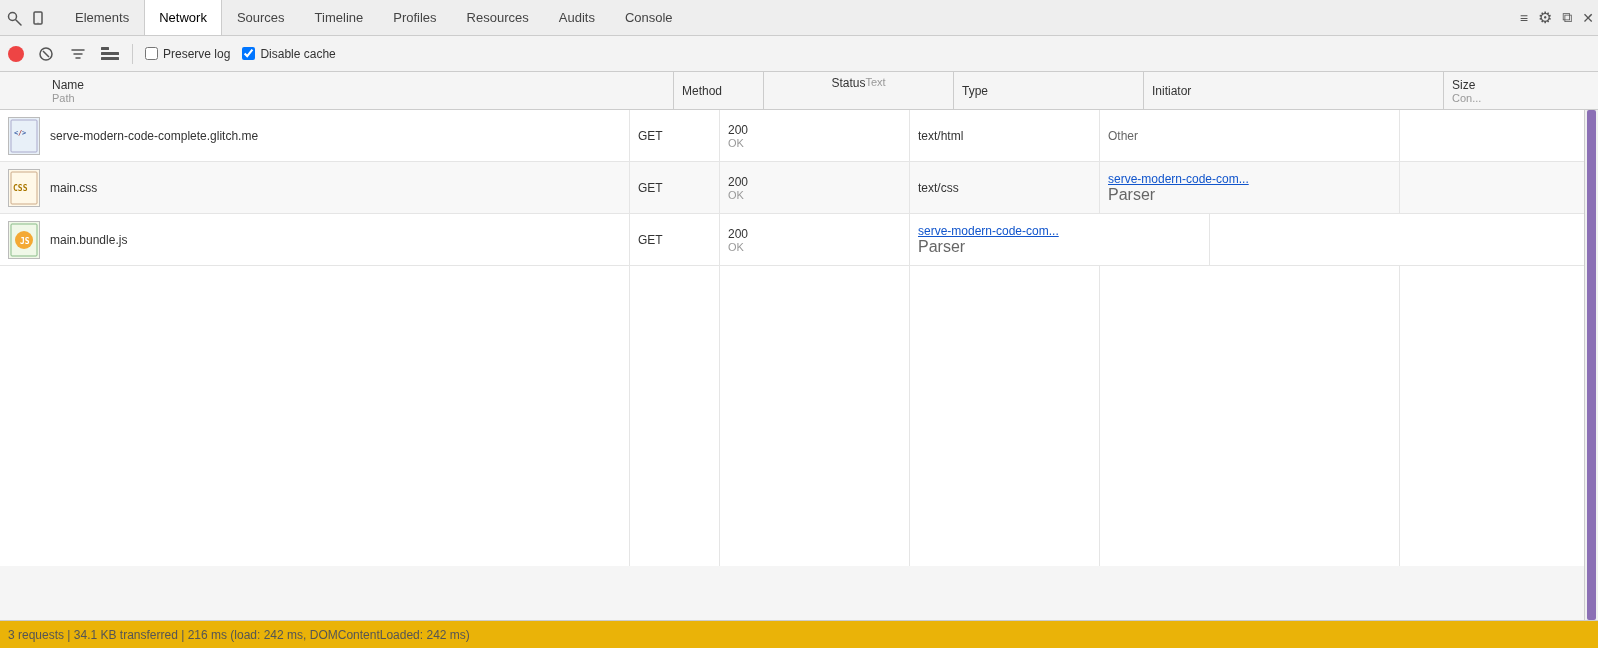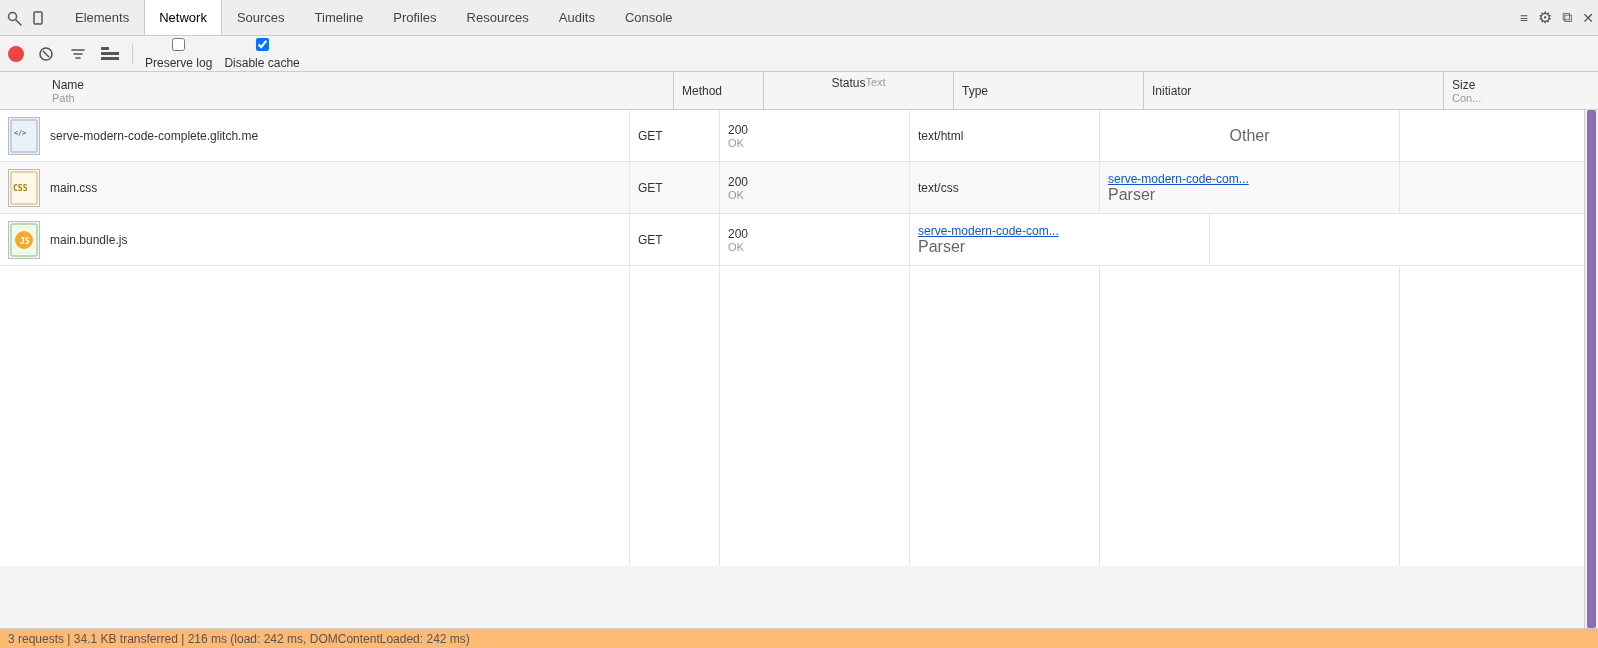--- a/index.html
+++ b/index.html
@@ -98,24 +98,23 @@
       background: #e44;
       cursor: pointer;
     }
     .toolbar-divider {
       width: 1px;
       height: 20px;
       background: #ccc;
     }
     .toolbar-checkbox-group {
       display: flex;
-      align-items: center;
+      align-items: flex-start;
       gap: 5px;
       cursor: pointer;
-      flex-direction: column;
     }
     .toolbar-checkbox-group input[type="checkbox"] {
       cursor: pointer;
     }
     .toolbar-label {
       font-size: 12px;
       color: #333;
       cursor: pointer;
     }
 
@@ -330,26 +329,26 @@
     .file-icon-js {
       background: #f0f8e8;
     }
     .file-icon svg {
       width: 28px;
       height: 34px;
     }
 
     
     .status-bar {
-      background: #fdba74;
+      background: #eab308;
       border-top: 1px solid #ccc;
       padding: 4px 8px;
       font-size: 12px;
       color: #555;
-      height: 20px;
+      height: 28px;
       display: flex;
       align-items: center;
     }
   </style>
 </head>
 <body>
 
 <div class="top-nav">
   <div class="top-nav-icons">
     <div class="nav-icon">
@@ -475,21 +474,21 @@
           <span>GET</span>
         </div>
         <div class="row-status-cell">
           <span class="status-code">200</span>
           <span class="status-text">OK</span>
         </div>
         <div class="row-type-cell">
           <span>text/html</span>
         </div>
         <div class="row-initiator-cell">
-          <span style="color:#666;font-size:16px;text-align:center;">Other</span>
+          <span style="color:#666;font-size:12px;">Other</span>
         </div>
         <div class="row-size-cell"></div>
       </div>
 
       <div class="table-row">
         <div class="row-name-cell">
           <div class="file-icon file-icon-css">
             <svg viewBox="0 0 28 34" fill="none">
               <rect x="1" y="1" width="26" height="32" rx="1" fill="#fff8e8" stroke="#ccaa88"></rect>
               <text x="3" y="20" font-size="8" font-family="monospace" font-weight="bold" fill="#aa7700">CSS</text>

